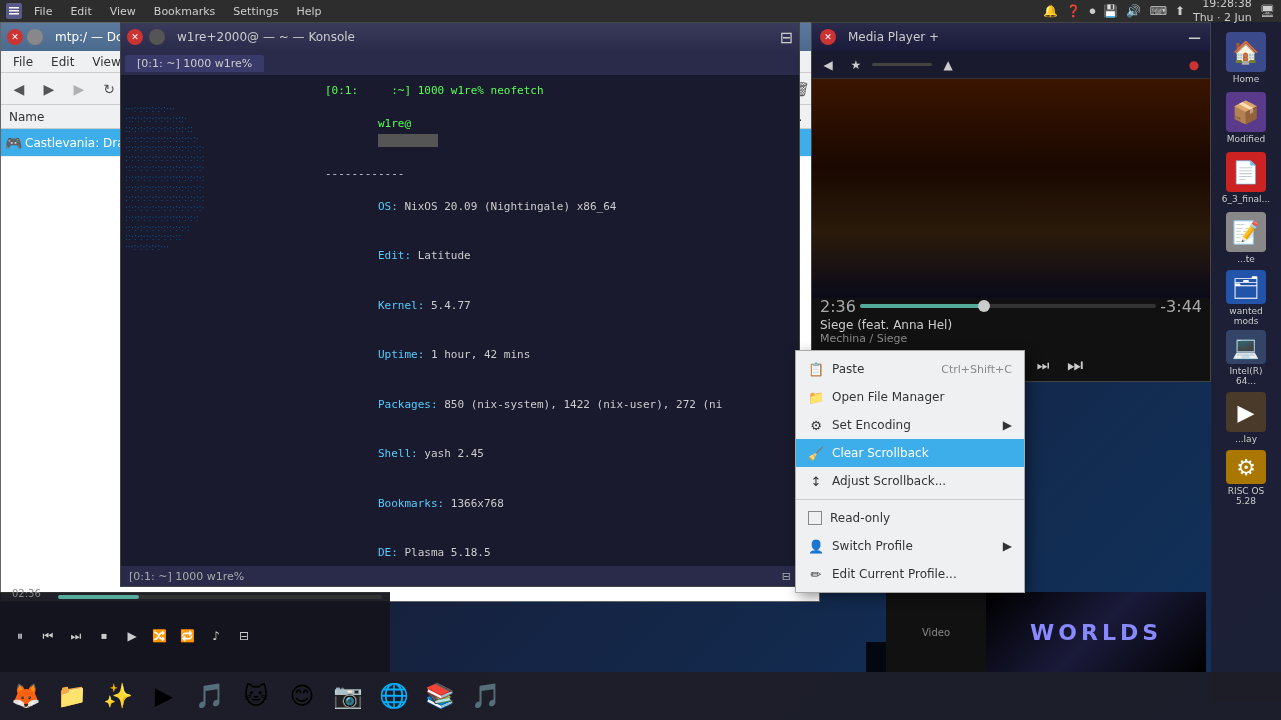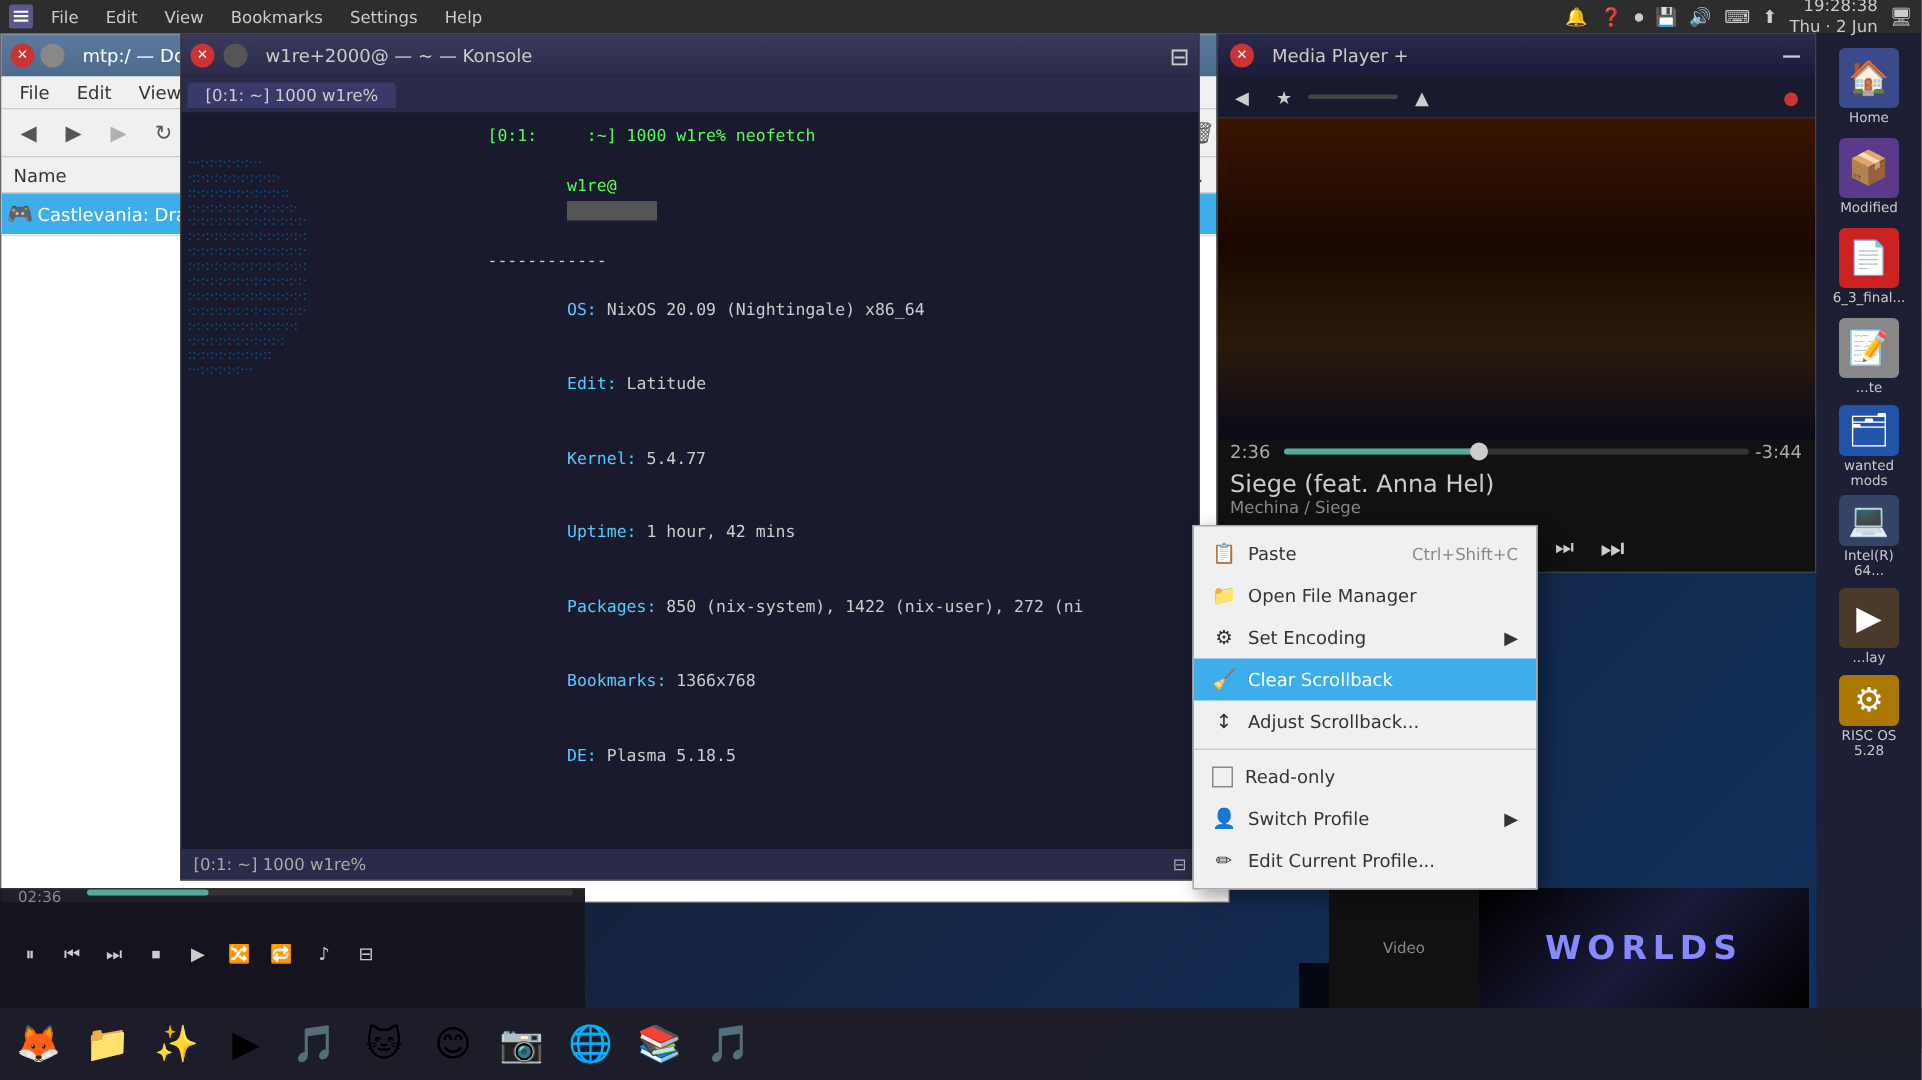--- a/index.html
+++ b/index.html
@@ -451,26 +451,26 @@
       border-radius: 2px;
     }
     .seek-handle {
       position: absolute;
       top: -4px;
       width: 12px;
       height: 12px;
       background: #ccc;
       border-radius: 50%;
     }
-    .mp-time { color: #aaa; font-size: 12px; min-width: 32px; }
+    .mp-time { color: #aaa; font-size: 16px; min-width: 32px; }
     .mp-track-info {
       padding: 4px 8px;
       background: #111;
     }
-    .mp-track-title { color: #ccc; font-size: 16px; }
+    .mp-track-title { color: #ccc; font-size: 12px; }
     .mp-track-artist { color: #888; font-size: 11px; }
     .mp-controls {
       height: 32px;
       background: #111;
       display: flex;
       align-items: center;
       justify-content: center;
       gap: 4px;
     }
     .mp-ctrl-btn {
@@ -494,21 +494,21 @@
       height: 80px;
       background: rgba(20,20,30,0.95);
       display: flex;
       flex-direction: column;
       border-top: 1px solid #333;
       z-index: 20;
     }
     .mini-seek {
       height: 6px;
       display: flex;
-      align-items: flex-start;
+      align-items: flex-end;
       padding: 0 8px;
       gap: 17px;
     }
     .mini-seek-track {
       flex: 1;
       height: 4px;
       background: #333;
       border-radius: 2px;
     }
     .mini-seek-fill {
@@ -746,20 +746,23 @@
       <div class="terminal-text">
         <span class="term-cyan term-bold">Kernel: </span><span>5.4.77</span>
       </div>
       <div class="terminal-text">
         <span class="term-cyan term-bold">Uptime: </span><span>1 hour, 42 mins</span>
       </div>
       <div class="terminal-text">
         <span class="term-cyan term-bold">Packages: </span><span>850 (nix-system), 1422 (nix-user), 272 (ni</span>
       </div>
       <div class="terminal-text">
+        <span class="term-cyan term-bold">Shell: </span><span>yash 2.45</span>
+      </div>
+      <div class="terminal-text">
         <span class="term-cyan term-bold">Bookmarks: </span><span>1366x768</span>
       </div>
       <div class="terminal-text">
         <span class="term-cyan term-bold">DE: </span><span>Plasma 5.18.5</span>
       </div>
 
     </div>
   </div>
   <div class="konsole-statusbar">
     <span>[0:1:  ~]  1000 w1re%</span>

